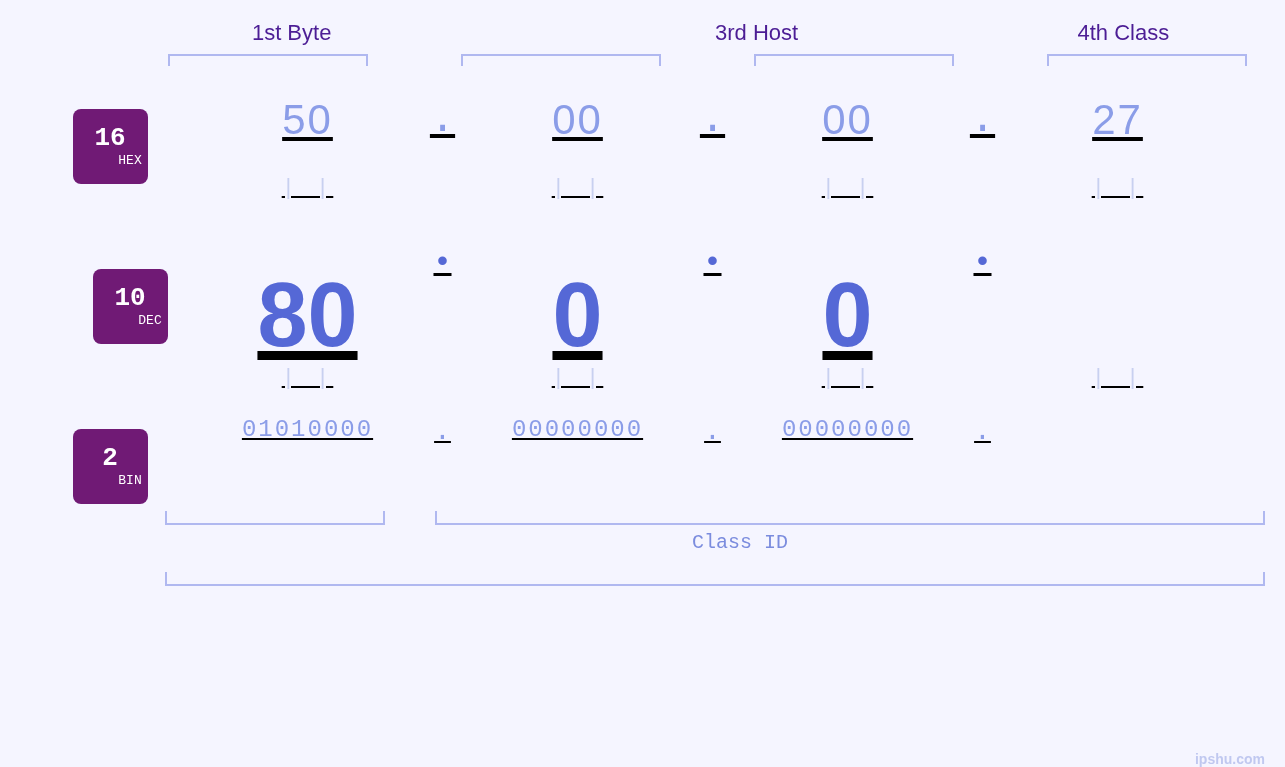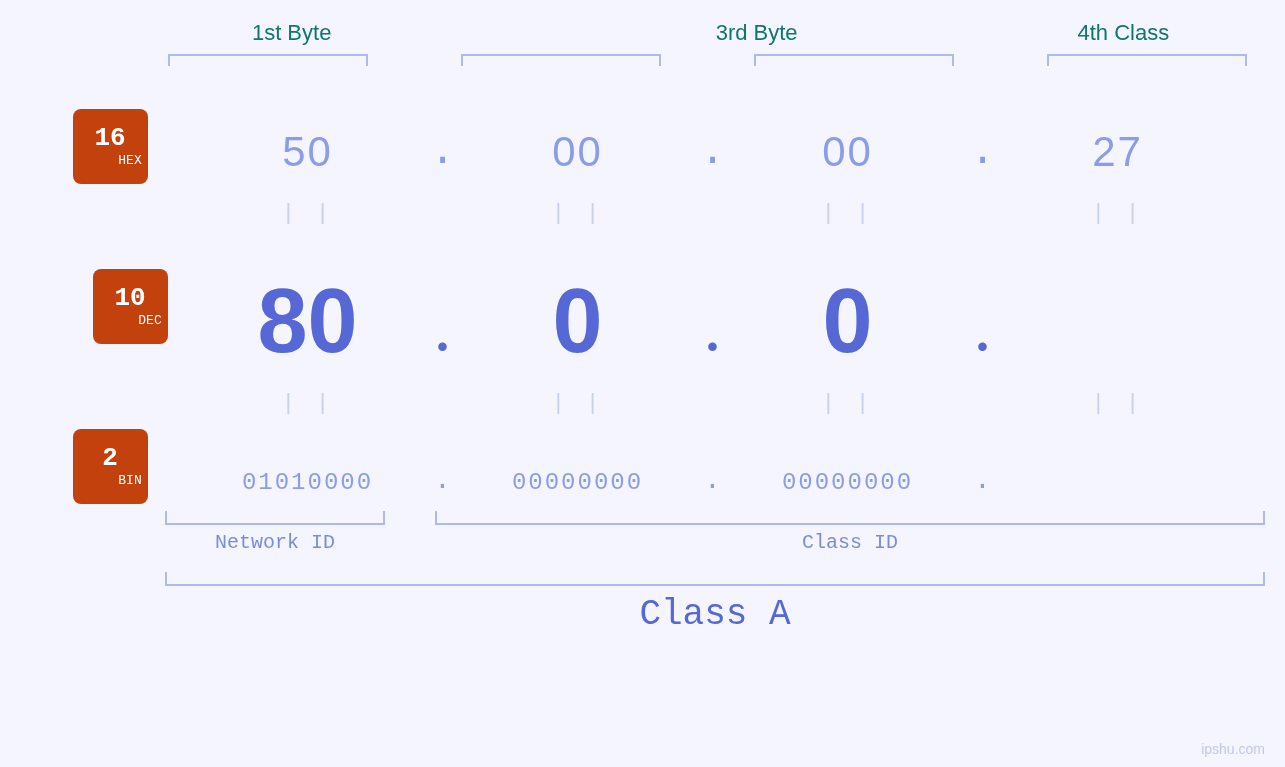--- a/index.html
+++ b/index.html
@@ -26,21 +26,21 @@
     
     .byte-headers {
       display: flex;
       width: 1100px;
       margin-left: 130px;
       justify-content: space-around;
       margin-bottom: 8px;
     }
 
     .byte-header {
-      color: #0f766e;
+      color: #4c1d95;
       font-size: 22px;
       font-family: Arial, sans-serif;
       font-weight: 300;
       text-align: center;
       width: 220px;
     }
 
     
     .top-brackets {
       display: flex;
@@ -54,21 +54,21 @@
       width: 200px;
       height: 12px;
       border-top: 2px solid #b0b8f0;
       border-left: 2px solid #b0b8f0;
       border-right: 2px solid #b0b8f0;
     }
 
     .badge {
       width: 75px;
       height: 75px;
-      background: #c2410c;
+      background: #701a75;
       border-radius: 8px;
       display: flex;
       flex-direction: column;
       align-items: center;
       justify-content: center;
       color: white;
       margin-bottom: 0;
     }
 
     .badge-num {
@@ -99,45 +99,47 @@
       font-weight: 300;
     }
 
     
     .dec-value {
       color: #5568d6;
       font-size: 90px;
       font-family: Arial, sans-serif;
       font-weight: bold;
       line-height: 1;
+      margin-top: 44px;
     }
 
     .dec-dot {
       color: #5568d6;
       font-size: 30px;
       font-weight: bold;
       margin-top: 20px;
     }
 
     
     .bin-value {
       color: #8b9de8;
       font-size: 24px;
       font-family: 'Courier New', monospace;
       letter-spacing: 2px;
     }
 
     
     .watermark {
       position: absolute;
-      bottom: 10px;
+      bottom: 0;
       right: 20px;
       color: #c0c8f0;
       font-size: 14px;
       font-family: Arial, sans-serif;
+      font-weight: bold;
     }
 
     
     .rows-wrapper {
       display: flex;
       width: 1200px;
       margin-left: 0;
     }
 
     .badge-column {
@@ -169,22 +171,23 @@
     }
 
     .content-column {
       flex: 1;
       display: flex;
       flex-direction: column;
     }
 
     .full-row {
       display: flex;
-      align-items: flex-end;
+      align-items: flex-start;
       padding: 0 10px;
+      text-decoration: underline;
     }
 
     .cell-220 {
       width: 220px;
       text-align: center;
       display: flex;
       align-items: center;
       justify-content: center;
     }
 
@@ -211,21 +214,21 @@
   </style>
 </head>
 <body>
 
 <div class="container">
 
   <div class="byte-headers">
     <div class="byte-header">1st Byte</div>
     <div style="width:50px"></div>
     <div style="width:50px"></div>
-    <div class="byte-header">3rd Byte</div>
+    <div class="byte-header">3rd Host</div>
     <div style="width:50px"></div>
     <div class="byte-header">4th Class</div>
   </div>
 
   <div class="top-brackets">
     <div class="bracket-line"></div>
     <div style="width:50px"></div>
     <div class="bracket-line"></div>
     <div style="width:50px"></div>
     <div class="bracket-line"></div>
@@ -367,26 +370,24 @@
 
   <div style="width:1100px; margin-left:145px; margin-top:5px;">
     <div style="display:flex; align-items:flex-start;">
 
       <div style="width:220px; height:14px; border-bottom:2px solid #b0b8f0; border-left:2px solid #b0b8f0; border-right:2px solid #b0b8f0;"></div>
       <div style="width:50px;"></div>
 
       <div style="flex:1; height:14px; border-bottom:2px solid #b0b8f0; border-left:2px solid #b0b8f0; border-right:2px solid #b0b8f0;"></div>
     </div>
     <div style="display:flex; margin-top:6px;">
-      <div style="width:220px; text-align:center; color:#7b8cde; font-size:20px; font-family:'Courier New',monospace;">Network ID</div>
       <div style="width:50px;"></div>
       <div style="flex:1; text-align:center; color:#7b8cde; font-size:20px; font-family:'Courier New',monospace;">Class ID</div>
     </div>
   </div>
 
   <div style="width:1100px; margin-left:145px; margin-top:18px;">
     <div style="width:100%; height:14px; border-bottom:2px solid #b0b8f0; border-left:2px solid #b0b8f0; border-right:2px solid #b0b8f0;"></div>
-    <div style="text-align:center; color:#5568d6; font-size:36px; font-family:'Courier New',monospace; margin-top:8px;">Class A</div>
   </div>
 
   <div class="watermark">ipshu.com</div>
 
 </div>
 
 </body></html>

